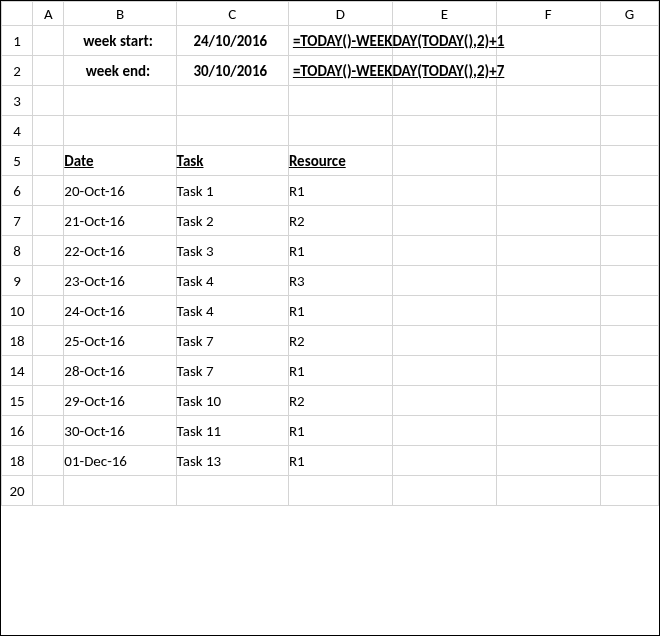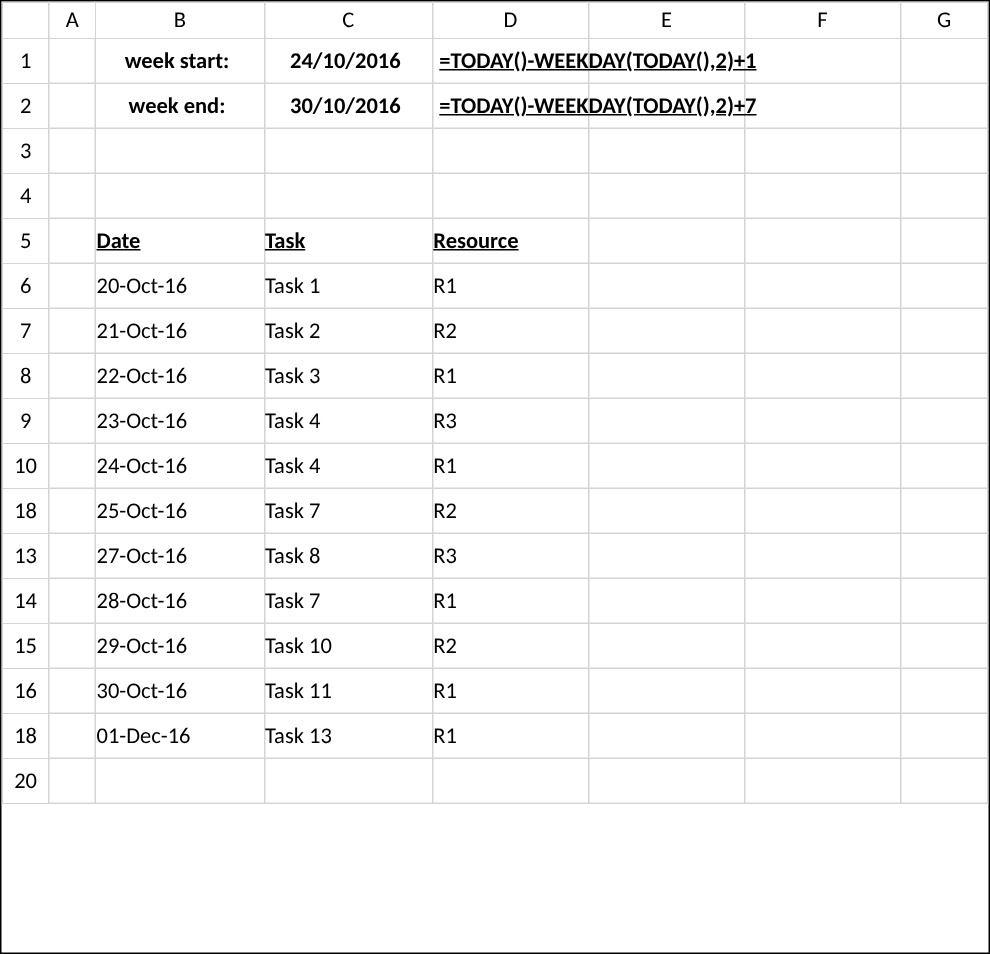--- a/index.html
+++ b/index.html
@@ -198,30 +198,20 @@
           <td class="rowhdr">18</td>
           <td></td>
           <td class="c">25-Oct-16</td>
           <td class="c">Task 7</td>
           <td class="c">R2</td>
           <td></td>
           <td></td>
           <td></td>
         </tr>
         <tr>
-          <td class="rowhdr">13</td>
-          <td></td>
-          <td class="c">27-Oct-16</td>
-          <td class="c">Task 8</td>
-          <td class="c">R3</td>
-          <td></td>
-          <td></td>
-          <td></td>
-        </tr>
-        <tr>
           <td class="rowhdr">14</td>
           <td></td>
           <td class="c">28-Oct-16</td>
           <td class="c">Task 7</td>
           <td class="c">R1</td>
           <td></td>
           <td></td>
           <td></td>
         </tr>
         <tr>

